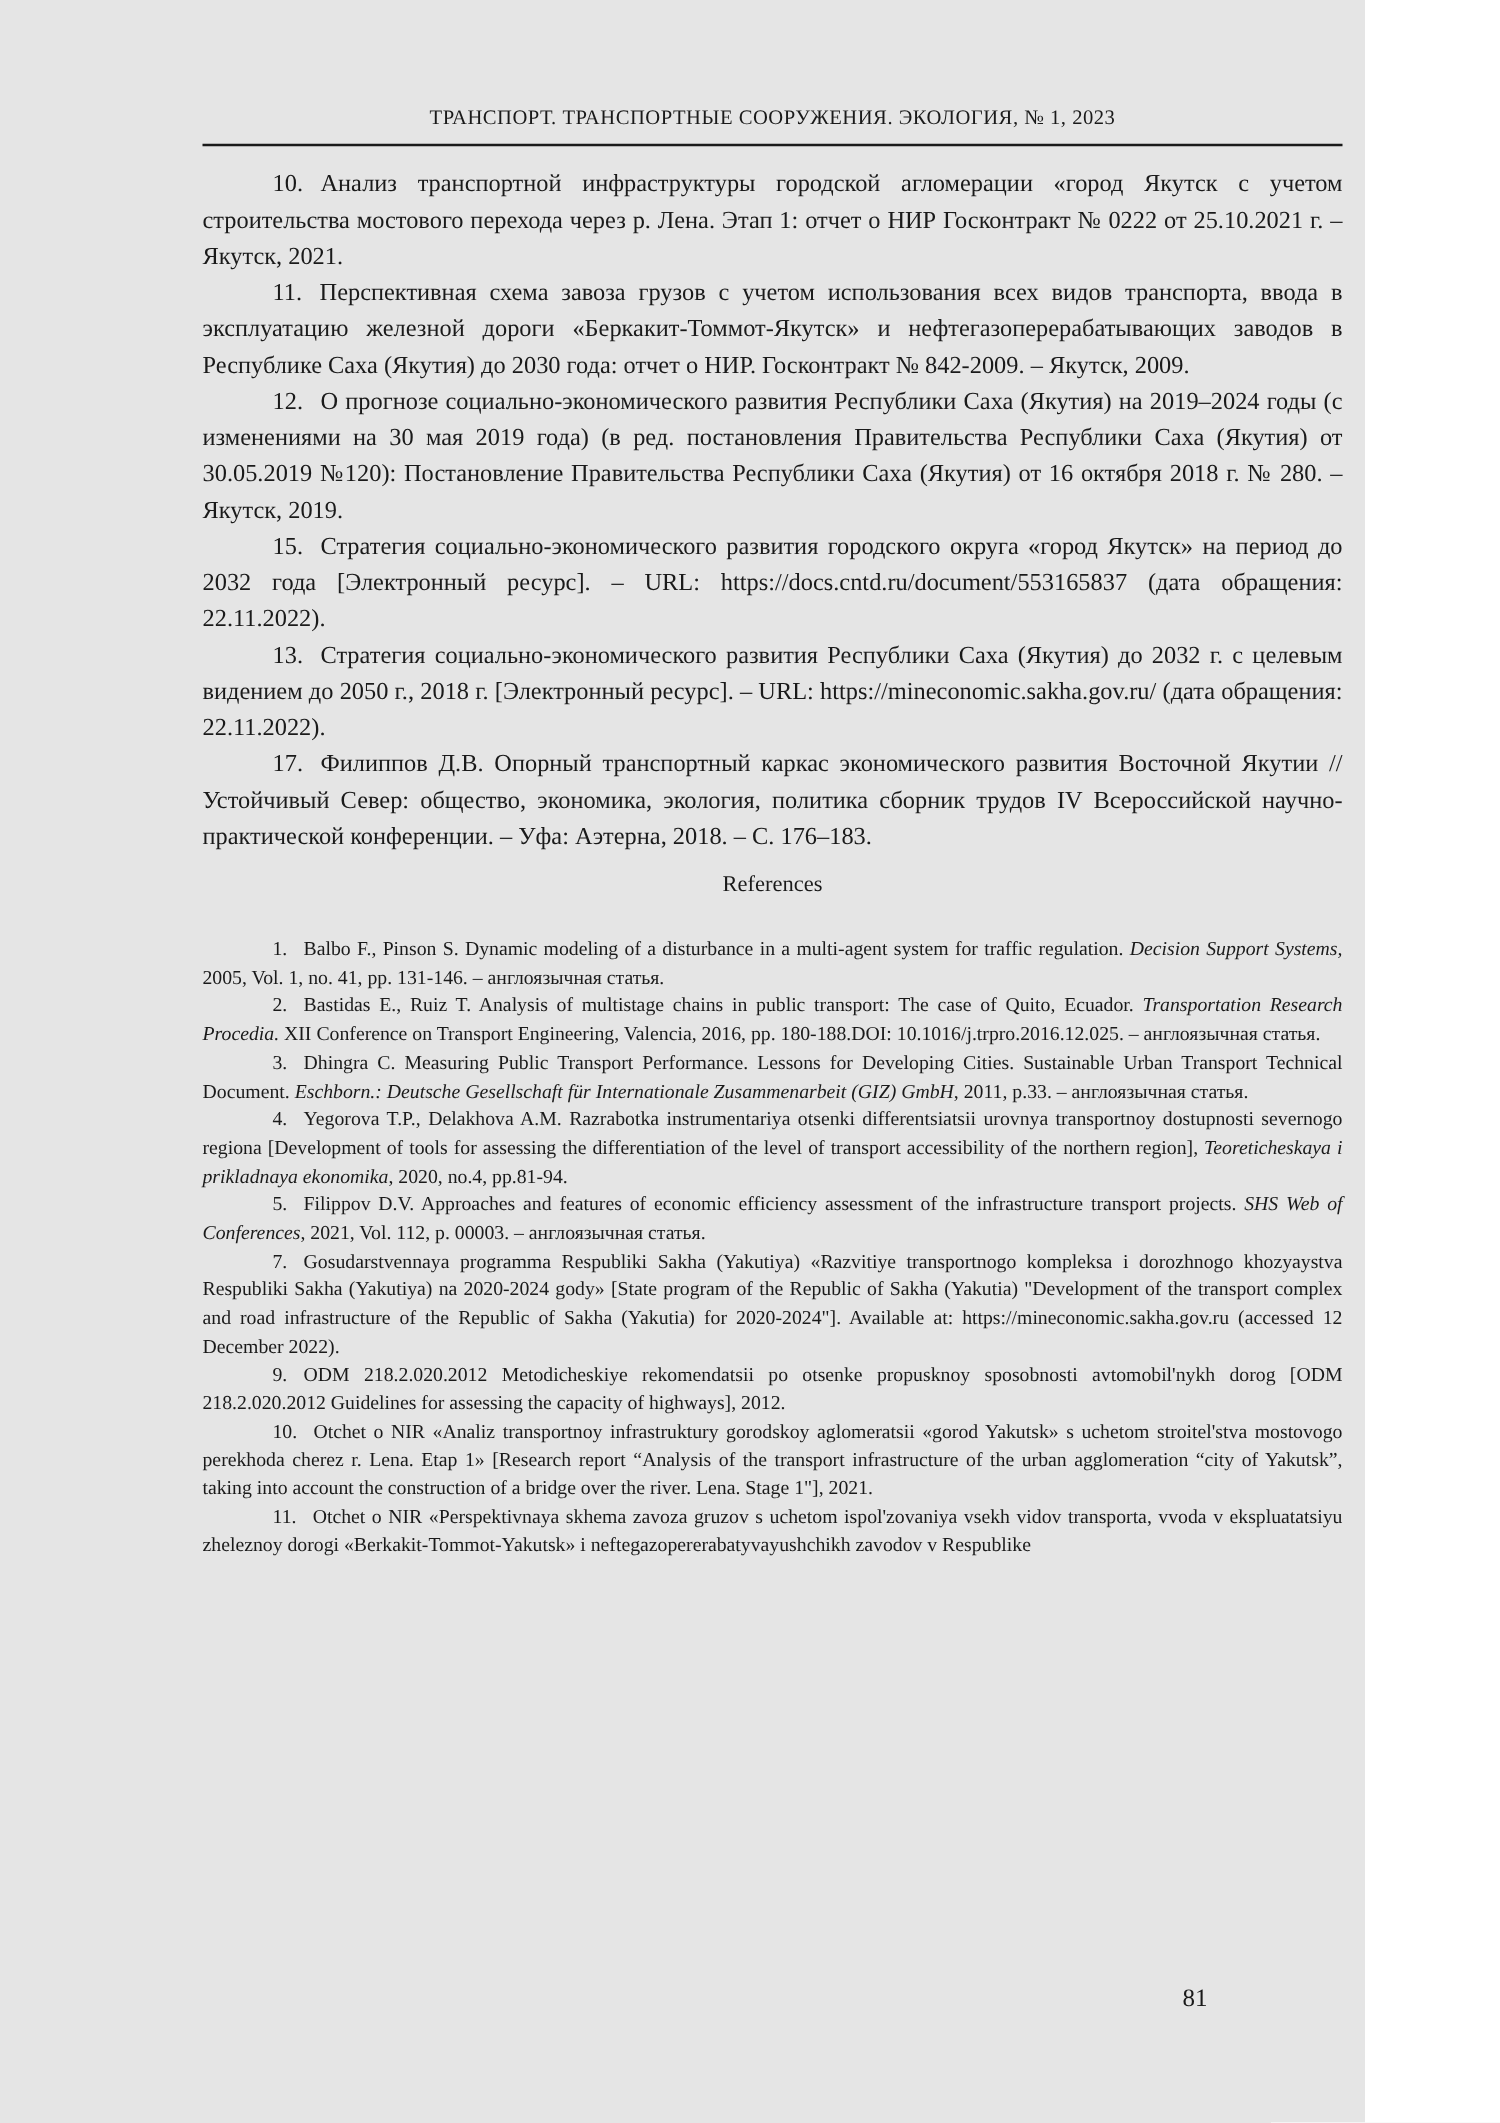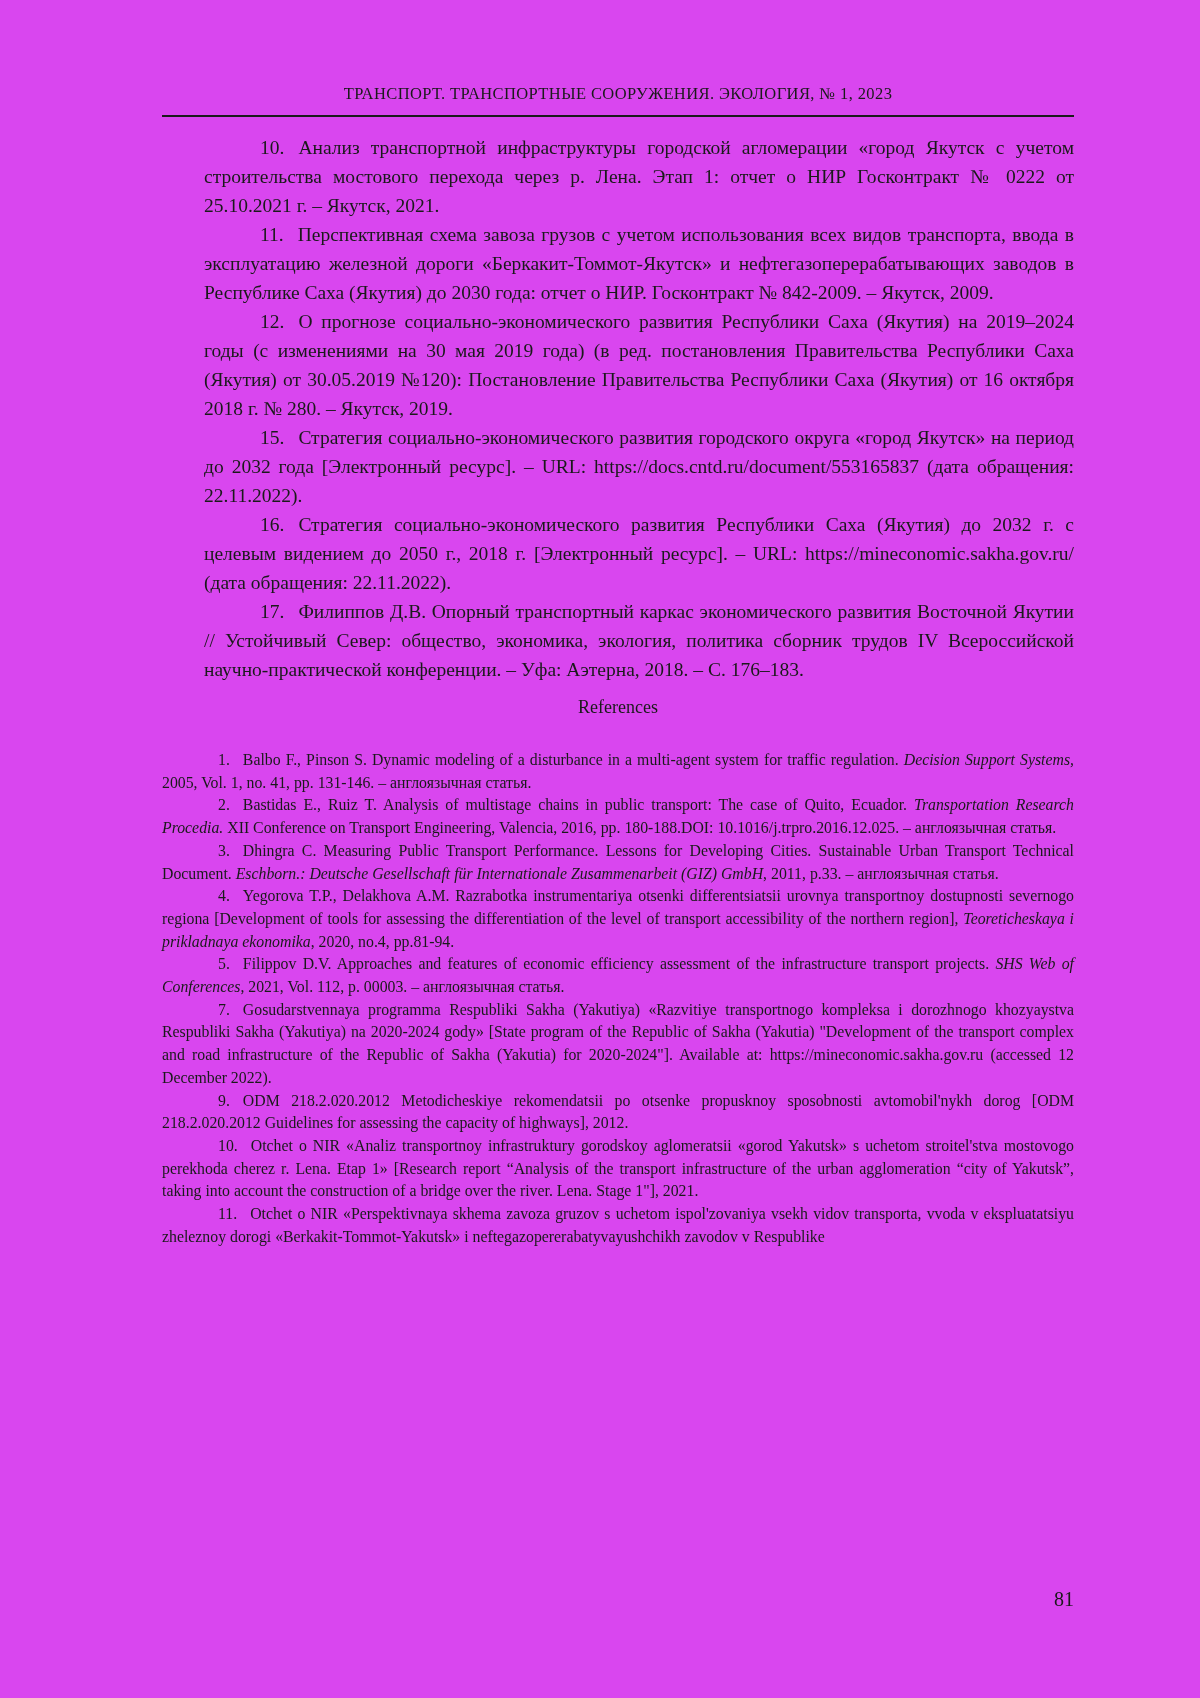--- a/index.html
+++ b/index.html
@@ -2,23 +2,23 @@
 <html lang="ru"><head>
 <meta charset="utf-8">
 <style>
   html, body {
     margin: 0;
     padding: 0;
     background: #ffffff;
   }
   .page {
     position: relative;
-    width: 1200px;
+    width: 1092px;
     height: 1698px;
-    background: #d946ef;
+    background: #e5e5e5;
     color: #1a1a1a;
     font-family: "Liberation Serif", "DejaVu Serif", serif;
     overflow: hidden;
     box-sizing: border-box;
   }
   .content {
     position: absolute;
     left: 162px;
     top: 0;
     width: 912px;
@@ -32,21 +32,20 @@
     white-space: nowrap;
   }
   .header-rule {
     margin-top: 11px;
     border: none;
     border-top: 2px solid #1a1a1a;
     height: 0;
   }
   .ru-list {
     margin-top: 16px;
-    margin-left: 42px;
   }
   .ru-list p {
     margin: 0;
     font-size: 19.5px;
     line-height: 29px;
     text-align: justify;
     text-indent: 56px;
   }
   .ru-list .num {
     padding-right: 14px;
@@ -90,21 +89,21 @@
 
     <div class="journal-header">ТРАНСПОРТ. ТРАНСПОРТНЫЕ СООРУЖЕНИЯ. ЭКОЛОГИЯ, № 1, 2023</div>
 
     <div class="header-rule"></div>
 
     <div class="ru-list">
         <p><span class="num">10.</span><span>Анализ транспортной инфраструктуры городской агломерации «город Якутск с учетом строительства мостового перехода через р. Лена. Этап 1: отчет о НИР Госконтракт № 0222 от 25.10.2021 г. – Якутск, 2021.</span></p>
         <p><span class="num">11.</span><span>Перспективная схема завоза грузов с учетом использования всех видов транспорта, ввода в эксплуатацию железной дороги «Беркакит-Томмот-Якутск» и нефтегазоперерабатывающих заводов в Республике Саха (Якутия) до 2030 года: отчет о НИР. Госконтракт № 842-2009. – Якутск, 2009.</span></p>
         <p><span class="num">12.</span><span>О прогнозе социально-экономического развития Республики Саха (Якутия) на 2019–2024 годы (с изменениями на 30 мая 2019 года) (в ред. постановления Правительства Республики Саха (Якутия) от 30.05.2019 №120): Постановление Правительства Республики Саха (Якутия) от 16 октября 2018 г. № 280. – Якутск, 2019.</span></p>
         <p><span class="num">15.</span><span>Стратегия социально-экономического развития городского округа «город Якутск» на период до 2032 года [Электронный ресурс]. – URL: https://docs.cntd.ru/document/553165837 (дата обращения: 22.11.2022).</span></p>
-        <p><span class="num">16.</span><span>Стратегия социально-экономического развития Республики Саха (Якутия) до 2032 г. с целевым видением до 2050 г., 2018 г. [Электронный ресурс]. – URL: https://mineconomic.sakha.gov.ru/ (дата обращения: 22.11.2022).</span></p>
+        <p><span class="num">13.</span><span>Стратегия социально-экономического развития Республики Саха (Якутия) до 2032 г. с целевым видением до 2050 г., 2018 г. [Электронный ресурс]. – URL: https://mineconomic.sakha.gov.ru/ (дата обращения: 22.11.2022).</span></p>
         <p><span class="num">17.</span><span>Филиппов Д.В. Опорный транспортный каркас экономического развития Восточной Якутии // Устойчивый Север: общество, экономика, экология, политика сборник трудов IV Всероссийской научно-практической конференции. – Уфа: Аэтерна, 2018. – С. 176–183.</span></p>
       </div>
 
     <h2 class="references-heading">References</h2>
 
     <div class="ref-list">
         <p><span class="num">1.</span><span>Balbo F., Pinson S. Dynamic modeling of a disturbance in a multi-agent system for traffic regulation. </span><span class="it">Decision Support Systems,</span><span> 2005, Vol. 1, no. 41, pp. 131-146. – англоязычная статья.</span></p>
         <p><span class="num">2.</span><span>Bastidas E., Ruiz T. Analysis of multistage chains in public transport: The case of Quito, Ecuador. </span><span class="it">Transportation Research Procedia.</span><span> XII Conference on Transport Engineering, Valencia, 2016, pp. 180-188.DOI: 10.1016/j.trpro.2016.12.025. – англоязычная статья.</span></p>
         <p><span class="num">3.</span><span>Dhingra C. Measuring Public Transport Performance. Lessons for Developing Cities. Sustainable Urban Transport Technical Document. </span><span class="it">Eschborn.: Deutsche Gesellschaft für Internationale Zusammenarbeit (GIZ) GmbH</span><span>, 2011, p.33. – англоязычная статья.</span></p>
         <p><span class="num">4.</span><span>Yegorova T.P., Delakhova A.M. Razrabotka instrumentariya otsenki differentsiatsii urovnya transportnoy dostupnosti severnogo regiona [Development of tools for assessing the differentiation of the level of transport accessibility of the northern region], </span><span class="it">Teoreticheskaya i prikladnaya ekonomika</span><span>, 2020, no.4, pp.81-94.</span></p>

